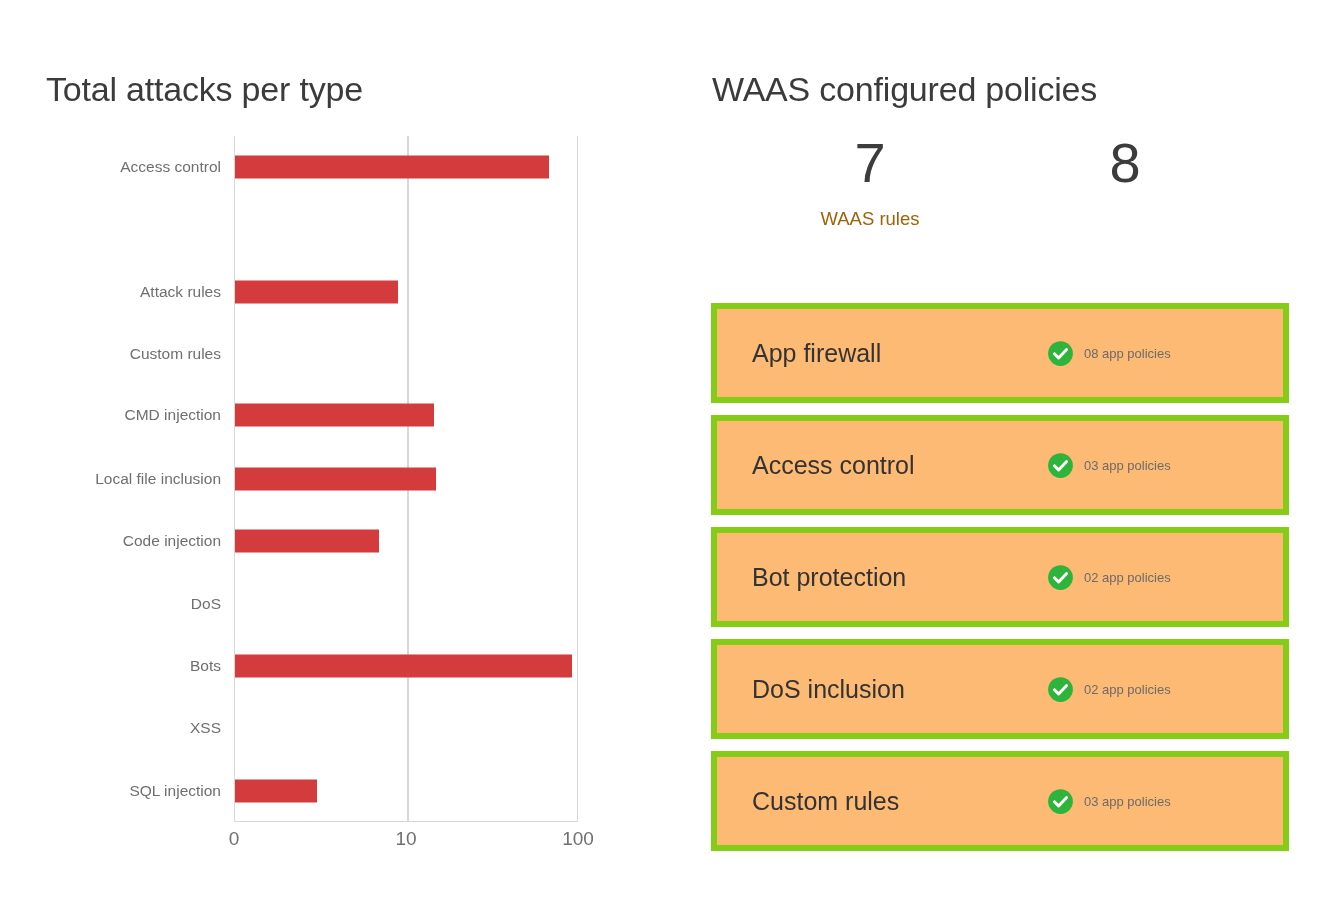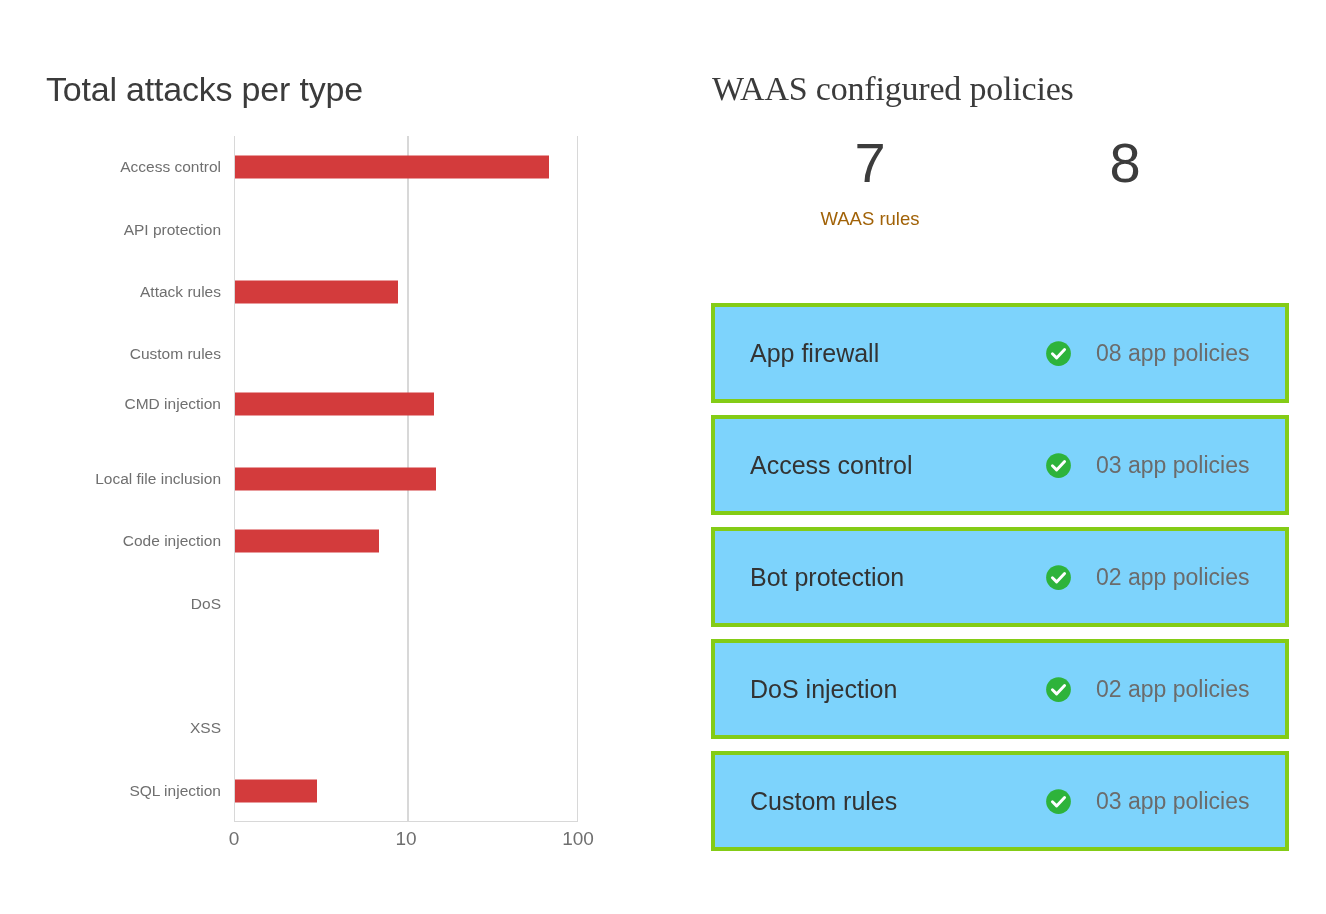--- a/index.html
+++ b/index.html
@@ -41,21 +41,21 @@
 
   .panel-title {
     position: absolute;
     font-size: 34px;
     font-weight: 400;
     color: #3b3b3b;
     letter-spacing: -0.2px;
     white-space: nowrap;
   }
   .panel-left .panel-title { left: 46px; top: 47px; }
-  .panel-right .panel-title { left: 50px; top: 47px; font-family: Liberation Serif, serif; }
+  .panel-right .panel-title { left: 50px; top: 47px; }
 
   
   .chart {
     position: absolute;
     left: 0;
     top: 0;
     width: 662px;
     height: 914px;
   }
   .plot {
@@ -141,22 +141,22 @@
   .cards {
     position: absolute;
     left: 49px;
     top: 303px;
     width: 578px;
   }
   .card {
     position: relative;
     height: 100px;
     margin-bottom: 12px;
-    border: 4px solid #84cc16;
-    background: #7dd3fc;
+    border: 6px solid #84cc16;
+    background: #fdba74;
     display: flex;
     align-items: center;
   }
   .card-title {
     position: absolute;
     left: 35px;
     font-size: 25px;
     font-weight: 400;
     color: #333333;
     white-space: nowrap;
@@ -166,65 +166,66 @@
     left: 330px;
     display: flex;
     align-items: center;
   }
   .check-icon {
     width: 27px;
     height: 27px;
     flex: 0 0 27px;
   }
   .card-count {
-    font-size: 23px;
+    font-size: 13px;
     color: #6b6b6b;
-    margin-left: 24px;
+    margin-left: 10px;
     white-space: nowrap;
   }
 </style>
 </head>
 <body>
 
 <div class="dashboard">
 
   <section class="panel-left">
     <h1 class="panel-title">Total attacks per type</h1>
 
     <div class="chart">
       <div class="plot" id="plot">
           <div class="gridline" style="left: 172px;"></div>
           <div class="cat-row" style="top: 0px; height: 62.3636px;">
             <div class="cat-label">Access control</div>
             <div class="bar" title="Access control: 91" style="width: 314.072px; background: rgb(211, 59, 60);"></div>
           </div>
-          <div class="cat-row" style="top: 62.3636px; height: 62.3636px;">
-            <div class="cat-label">API protection</div>
-          </div>
           <div class="cat-row" style="top: 124.727px; height: 62.3636px;">
             <div class="cat-label">Attack rules</div>
             <div class="bar" title="Attack tools: 9" style="width: 163.056px; background: rgb(211, 59, 60);"></div>
           </div>
           <div class="cat-row" style="top: 187.091px; height: 62.3636px;">
             <div class="cat-label">Custom rules</div>
           </div>
-          <div class="cat-row" style="top: 237px; height: 62.3636px;">
+          <div class="cat-row" style="top: 248px; height: 62.3636px;">
             <div class="cat-label">CMD injection</div>
             <div class="bar" title="CMD injection: 11.5" style="width: 198.832px; background: rgb(211, 59, 60);"></div>
           </div>
           <div class="cat-row" style="top: 311.818px; height: 62.3636px;">
             <div class="cat-label">Local file inclusion</div>
             <div class="bar" title="Local file inclusion: 11.7" style="width: 200.896px; background: rgb(211, 59, 60);"></div>
           </div>
           <div class="cat-row" style="top: 374.182px; height: 62.3636px;">
             <div class="cat-label">Code injection</div>
             <div class="bar" title="Code injection: 8.4" style="width: 144.136px; background: rgb(211, 59, 60);"></div>
           </div>
           <div class="cat-row" style="top: 436.545px; height: 62.3636px;">
             <div class="cat-label">DoS</div>
+          </div>
+          <div class="cat-row" style="top: 498.909px; height: 62.3636px;">
+            <div class="cat-label">Bots</div>
+            <div class="bar" title="Bots: 98" style="width: 337.12px; background: rgb(211, 59, 60);"></div>
           </div>
           <div class="cat-row" style="top: 561.273px; height: 62.3636px;">
             <div class="cat-label">XSS</div>
           </div>
           <div class="cat-row" style="top: 623.636px; height: 62.3636px;">
             <div class="cat-label">SQL injection</div>
             <div class="bar" title="SQL injection: 4.8" style="width: 81.872px; background: rgb(211, 59, 60);"></div>
           </div>
         </div>
       <div id="xticks">
@@ -273,21 +274,21 @@
           <div class="card-title">Bot protection</div>
           <div class="card-status">
             <svg class="check-icon" viewBox="0 0 24 24">
               <circle cx="12" cy="12" r="11" fill="#2eb33b"></circle>
               <path d="M6.6 12.2 L10.3 15.9 L17.4 8.4" fill="none" stroke="#ffffff" stroke-width="2.6" stroke-linecap="round" stroke-linejoin="round"></path>
             </svg>
             <span class="card-count">02 app policies</span>
           </div>
         </div>
         <div class="card">
-          <div class="card-title">DoS injection</div>
+          <div class="card-title">DoS inclusion</div>
           <div class="card-status">
             <svg class="check-icon" viewBox="0 0 24 24">
               <circle cx="12" cy="12" r="11" fill="#2eb33b"></circle>
               <path d="M6.6 12.2 L10.3 15.9 L17.4 8.4" fill="none" stroke="#ffffff" stroke-width="2.6" stroke-linecap="round" stroke-linejoin="round"></path>
             </svg>
             <span class="card-count">02 app policies</span>
           </div>
         </div>
         <div class="card">
           <div class="card-title">Custom rules</div>

